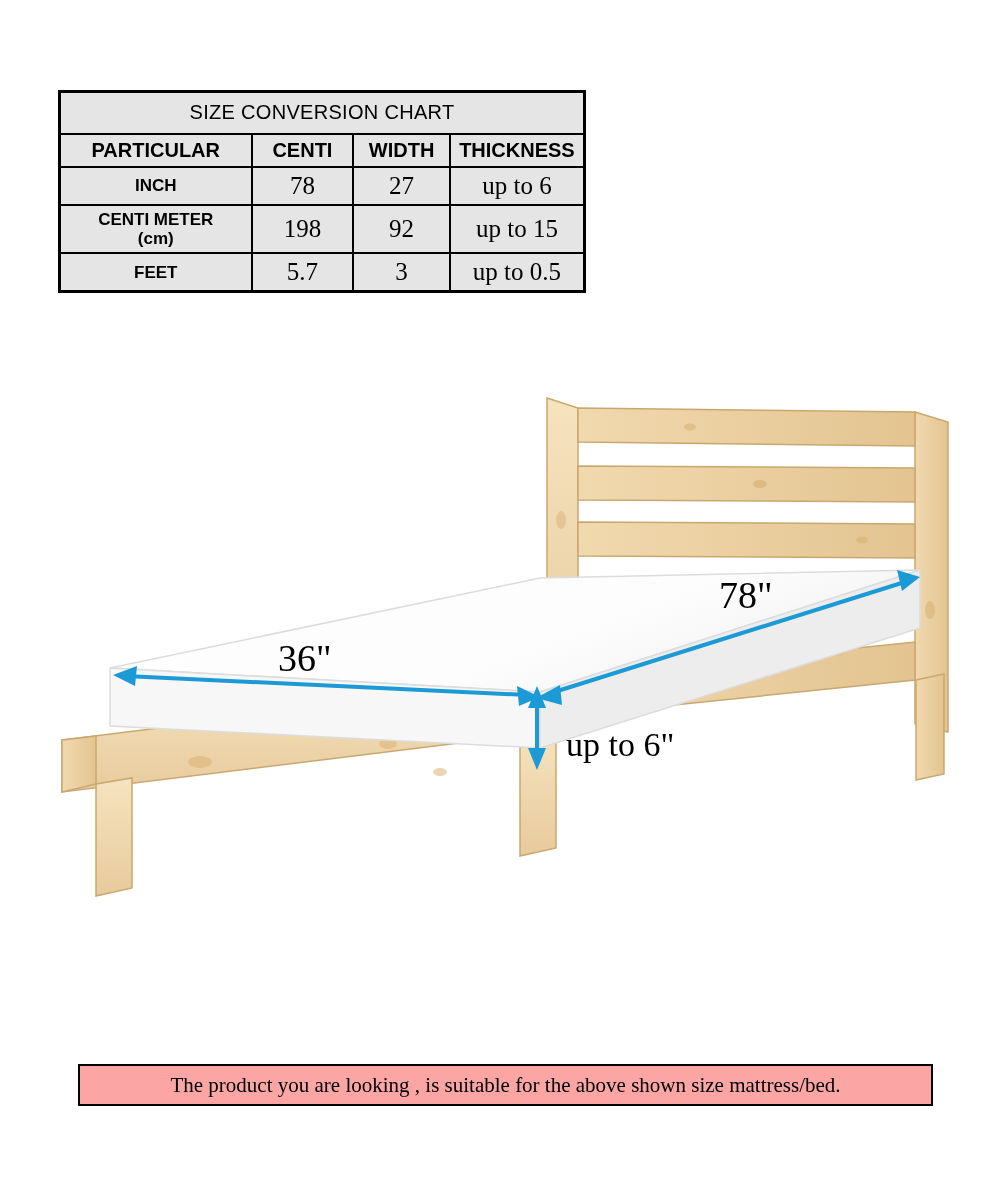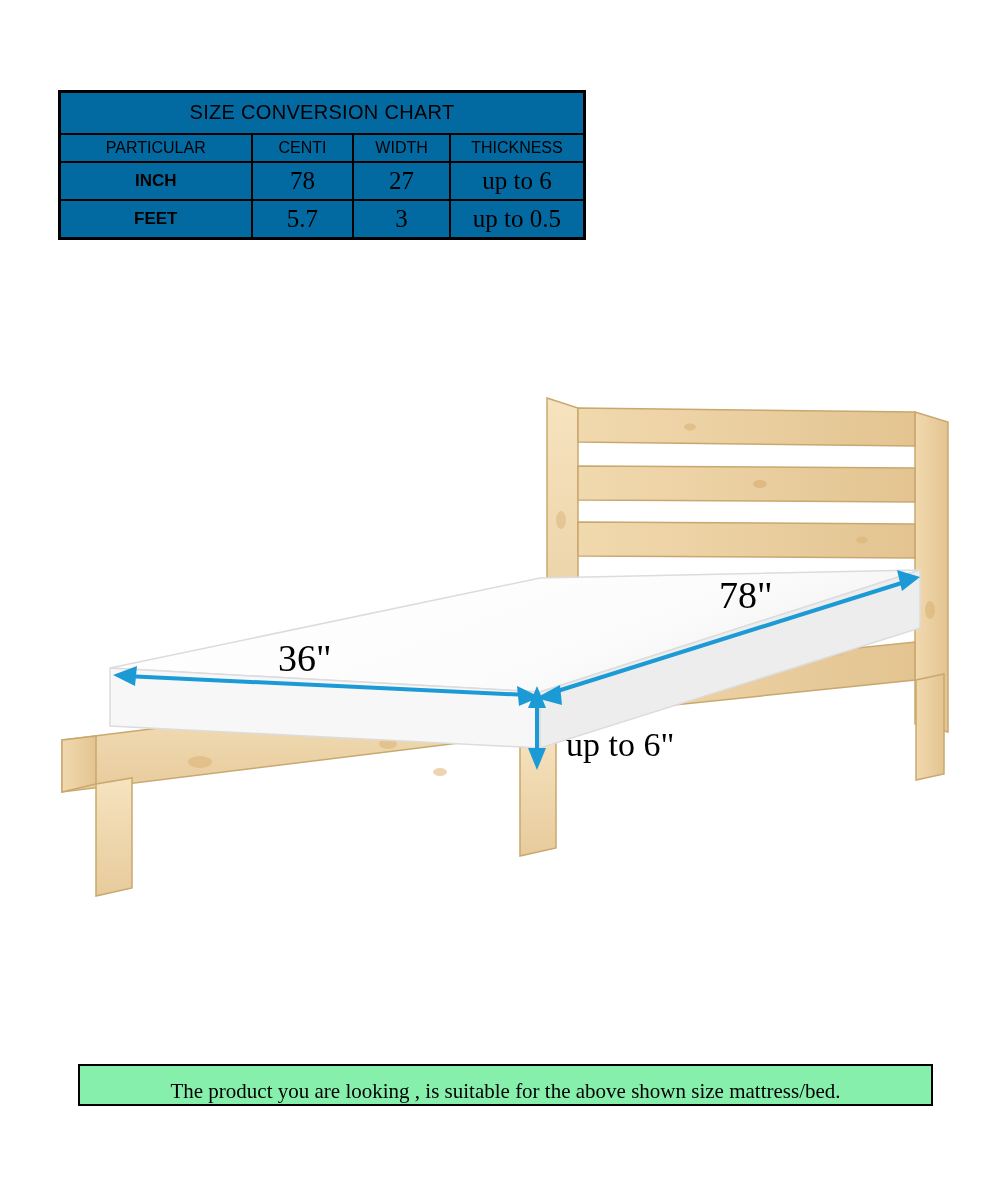--- a/index.html
+++ b/index.html
@@ -16,21 +16,21 @@
   }
 
   
   .table-wrap {
     position: absolute;
     left: 58px;
     top: 90px;
     width: 528px;
     border: 3px solid #000;
     box-sizing: border-box;
-    background: #0369a1;
+    background: #e5e5e5;
   }
   table.conv {
     border-collapse: collapse;
     width: 100%;
     table-layout: fixed;
   }
   table.conv td {
     border: 2px solid #000;
     text-align: center;
     vertical-align: middle;
@@ -40,22 +40,22 @@
   table.conv td.title {
     border-top: none;
     border-left: none;
     border-right: none;
     font-size: 20px;
     letter-spacing: 0.3px;
     padding: 8px 2px 9px 2px;
     font-family: "Liberation Sans", sans-serif;
   }
   table.conv tr.hdr td {
-    font-weight: normal;
-    font-size: 16px;
+    font-weight: bold;
+    font-size: 20px;
   }
   table.conv td.rowlabel {
     font-weight: bold;
     font-size: 17px;
     line-height: 1.12;
   }
   table.conv td.val {
     font-size: 25px;
     font-family: "Liberation Serif", serif;
   }
@@ -104,23 +104,23 @@
   
   .note {
     position: absolute;
     left: 78px;
     top: 1064px;
     width: 855px;
     height: 42px;
     border: 2px solid #000;
     box-sizing: border-box;
     display: flex;
-    align-items: flex-end;
+    align-items: center;
     justify-content: center;
-    background: #86efac;
+    background: #fca5a5;
   }
   .note span {
     font-family: "Liberation Serif", serif;
     font-size: 21px;
     color: #000;
   }
 </style>
 </head>
 <body>
 
@@ -140,20 +140,29 @@
         <td>PARTICULAR</td>
         <td>CENTI</td>
         <td>WIDTH</td>
         <td>THICKNESS</td>
       </tr>
       <tr>
         <td class="rowlabel">INCH</td>
         <td class="val">78</td>
         <td class="val">27</td>
         <td class="val">up to 6</td>
+      </tr>
+      <tr>
+        <td class="rowlabel">
+          <span>CENTI METER</span><br>
+          <span>(cm)</span>
+        </td>
+        <td class="val">198</td>
+        <td class="val">92</td>
+        <td class="val">up to 15</td>
       </tr>
       <tr>
         <td class="rowlabel">FEET</td>
         <td class="val">5.7</td>
         <td class="val">3</td>
         <td class="val">up to 0.5</td>
       </tr>
     </tbody>
   </table>
 </div>

